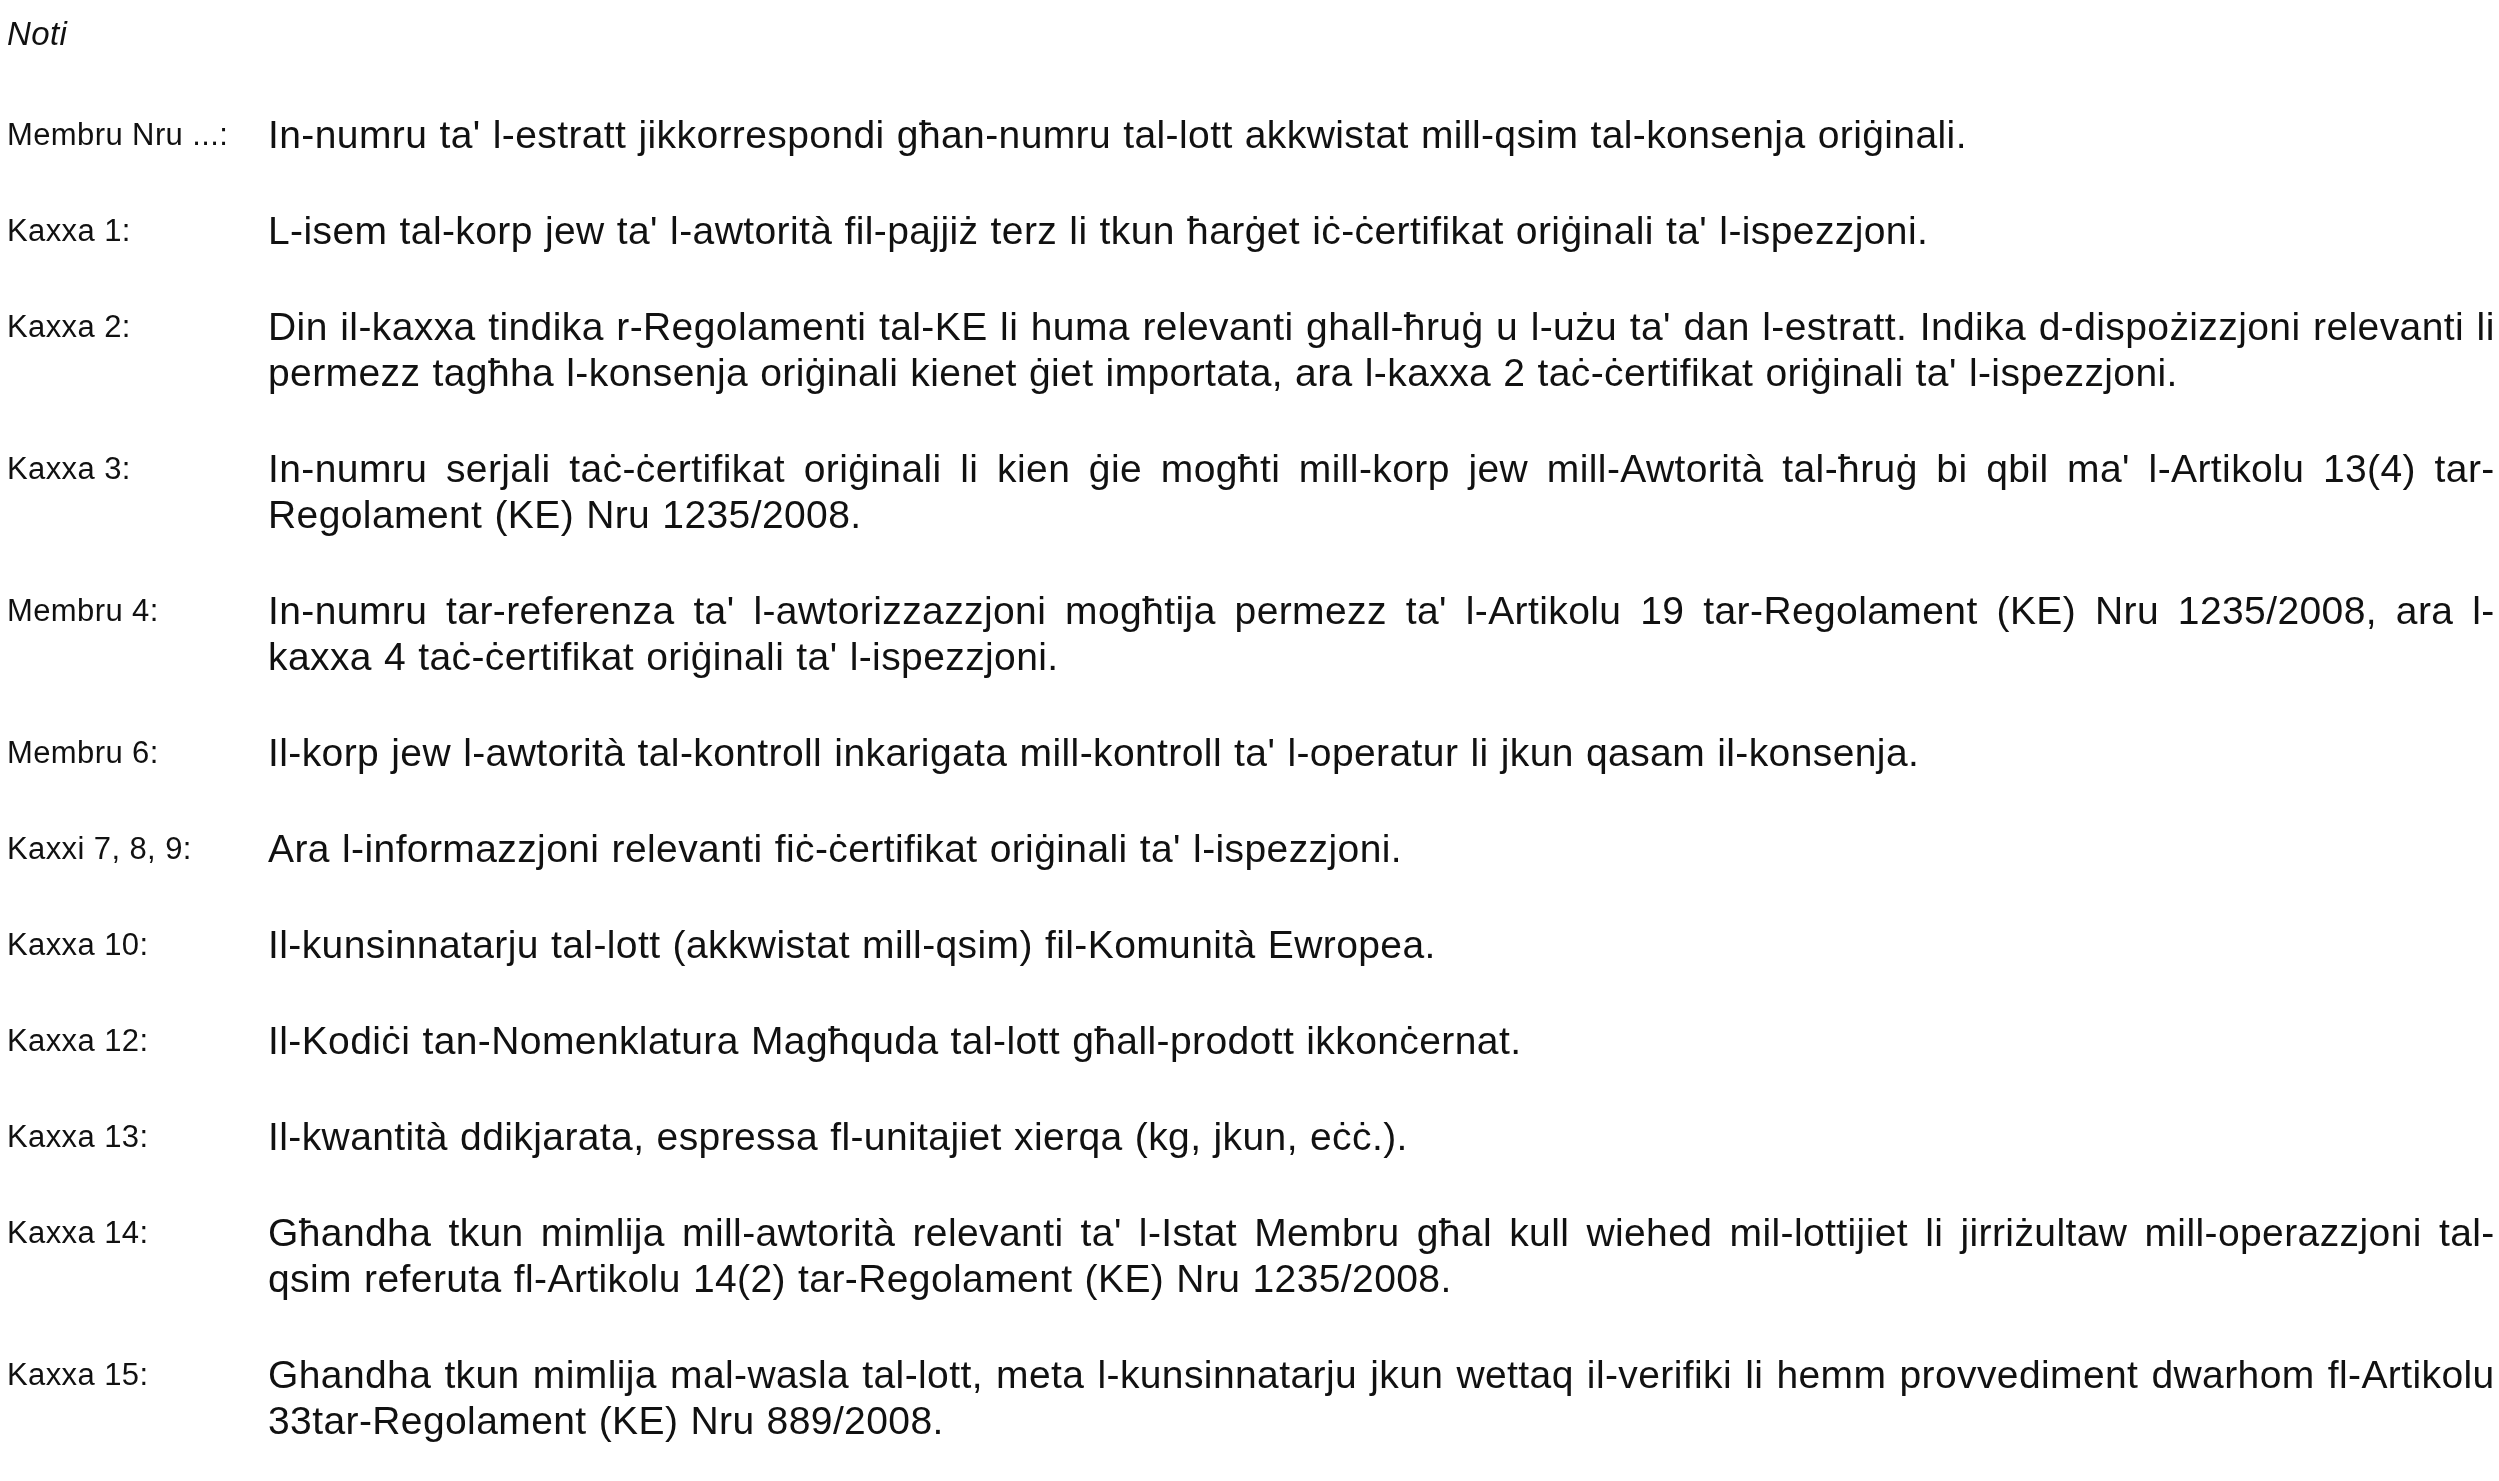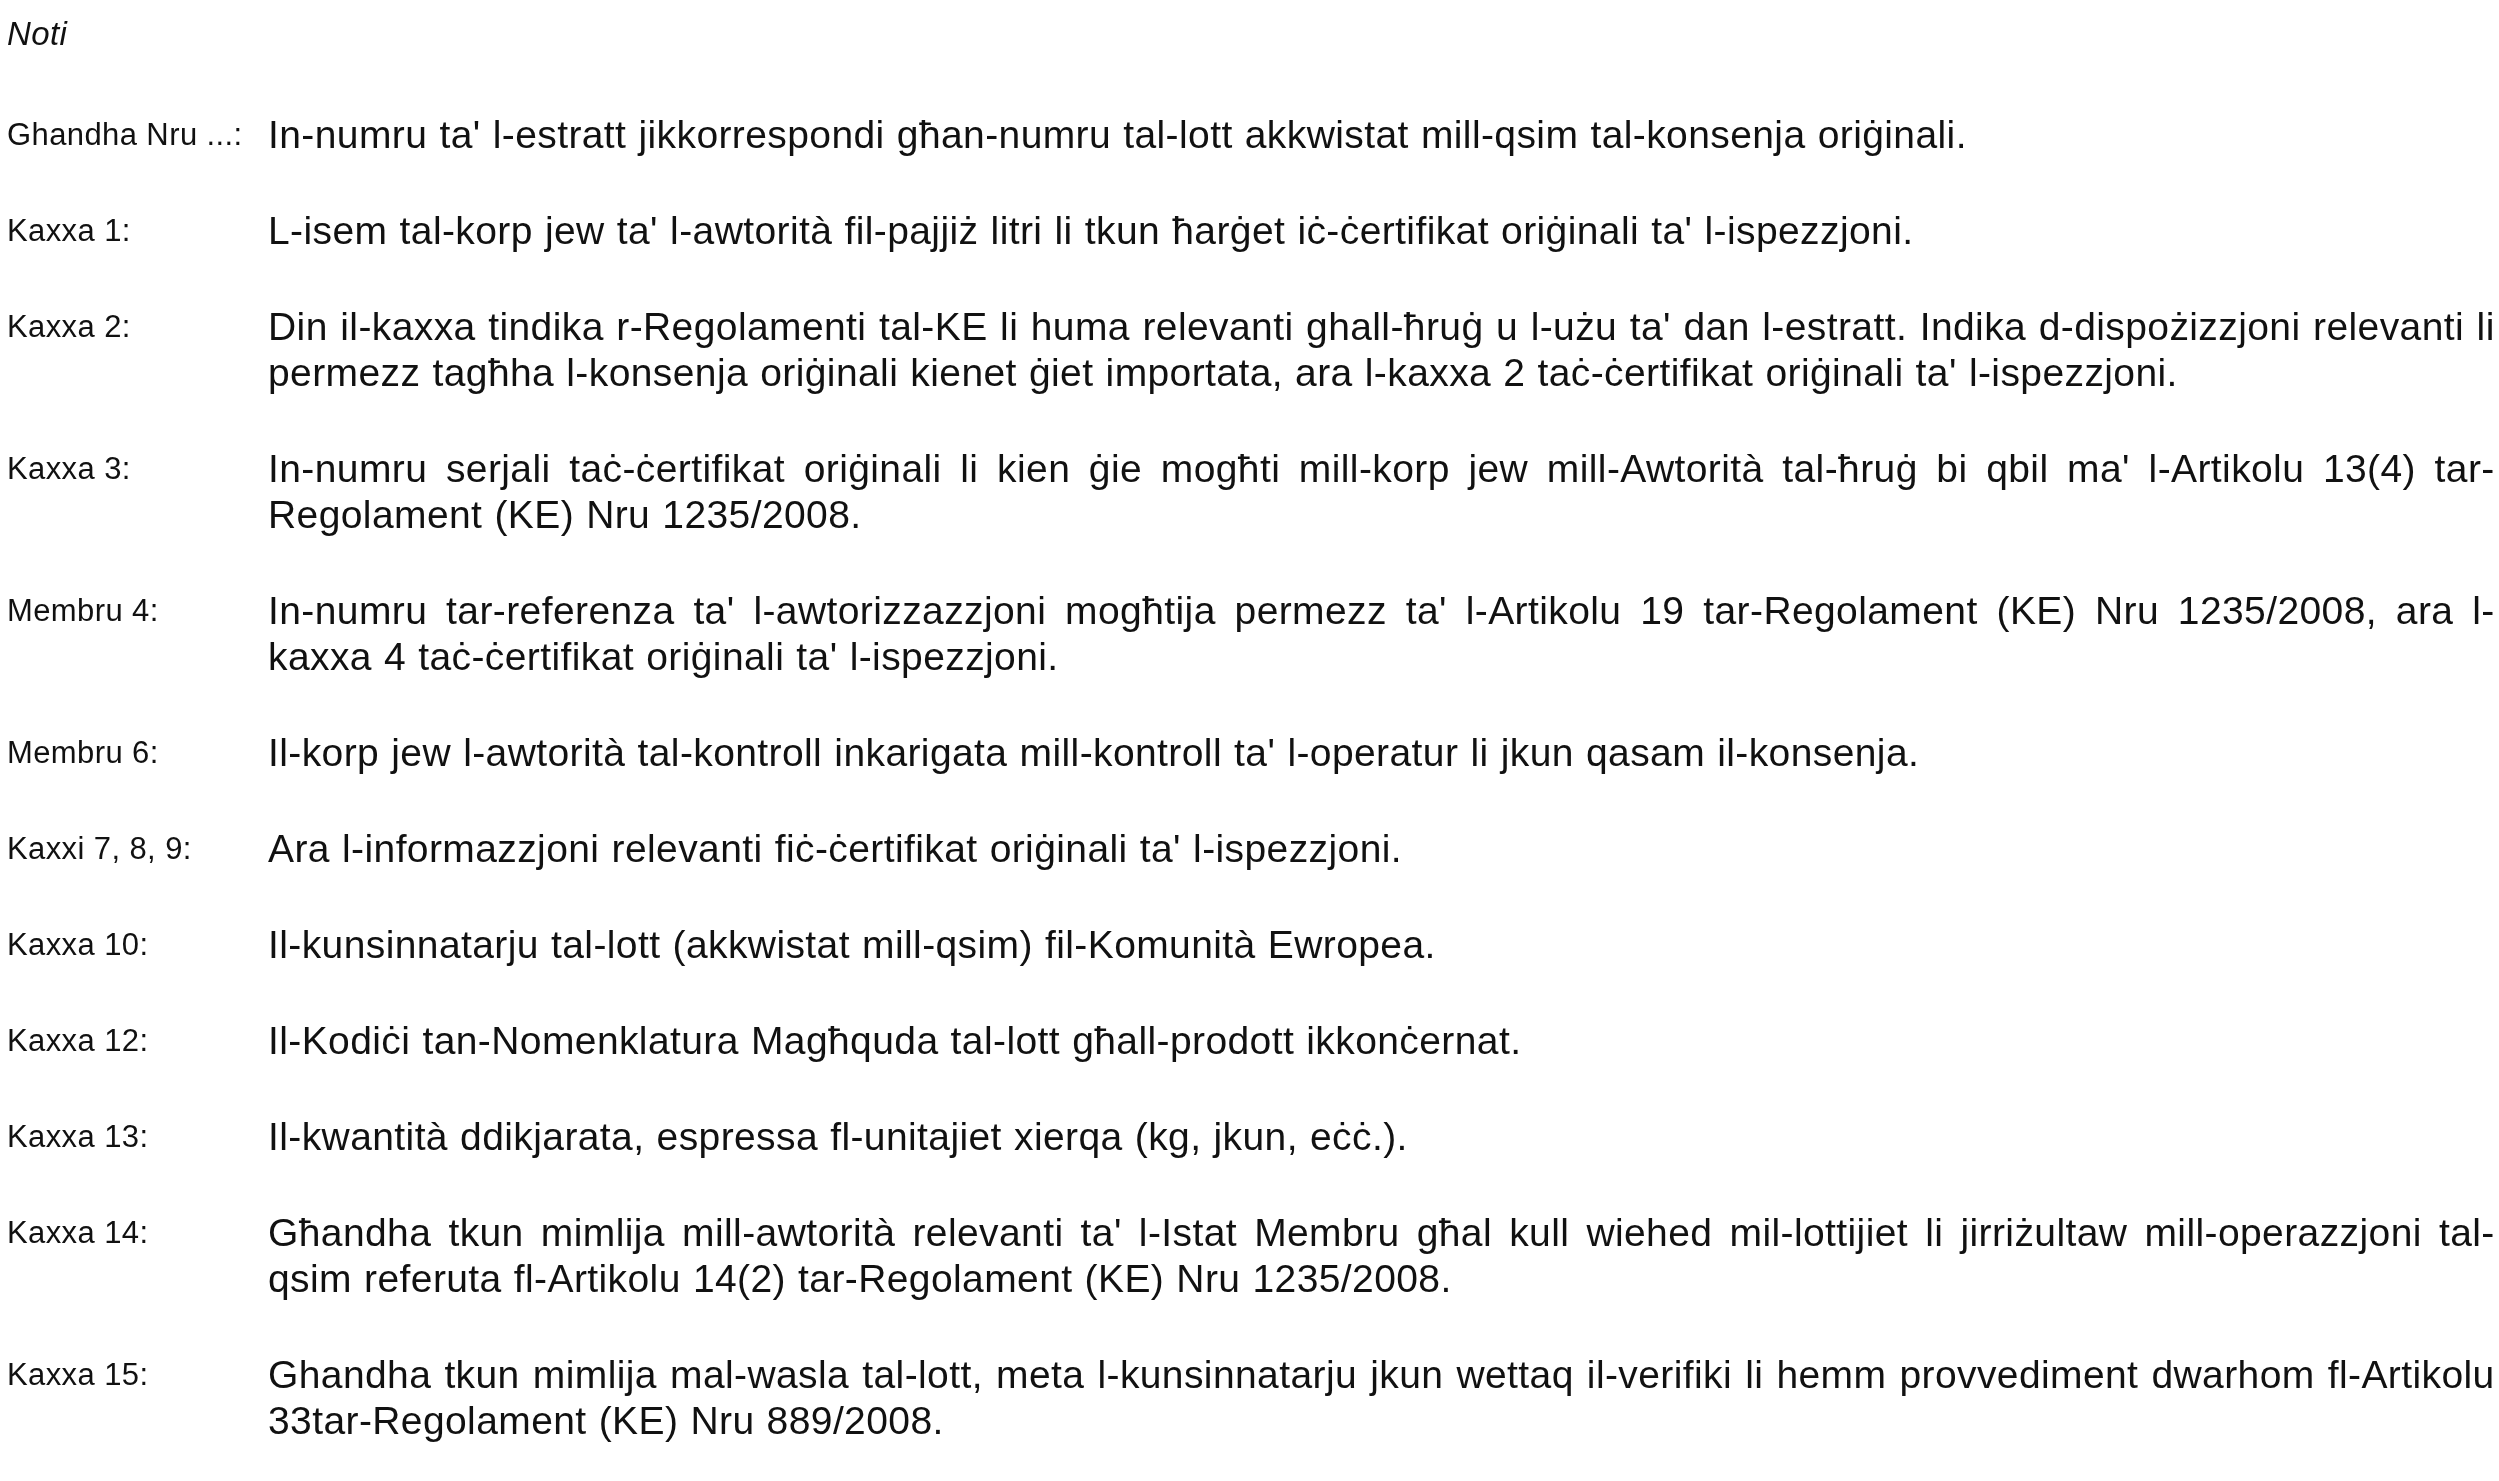--- a/index.html
+++ b/index.html
@@ -47,27 +47,27 @@
     text-align: justify;
   }
 </style>
 </head>
 <body>
 
 <div class="doc">
   <h1 class="doc-title">Noti</h1>
 
   <div class="note-row">
-    <div class="note-label">Ghandha Nru ...:</div>
+    <div class="note-label">Membru Nru ...:</div>
     <div class="note-text">In-numru ta' l-estratt jikkorrespondi għan-numru tal-lott akkwistat mill-qsim tal-konsenja oriġinali.</div>
   </div>
 
   <div class="note-row">
     <div class="note-label">Kaxxa 1:</div>
-    <div class="note-text">L-isem tal-korp jew ta' l-awtorità fil-pajjiż litri li tkun ħarġet iċ-ċertifikat oriġinali ta' l-ispezzjoni.</div>
+    <div class="note-text">L-isem tal-korp jew ta' l-awtorità fil-pajjiż terz li tkun ħarġet iċ-ċertifikat oriġinali ta' l-ispezzjoni.</div>
   </div>
 
   <div class="note-row">
     <div class="note-label">Kaxxa 2:</div>
     <div class="note-text">Din il-kaxxa tindika r-Regolamenti tal-KE li huma relevanti ghall-ħruġ u l-użu ta' dan l-estratt. Indika d-dispożizzjoni relevanti li permezz tagħha l-konsenja oriġinali kienet ġiet importata, ara l-kaxxa 2 taċ-ċertifikat oriġinali ta' l-ispezzjoni.</div>
   </div>
 
   <div class="note-row">
     <div class="note-label">Kaxxa 3:</div>
     <div class="note-text">In-numru serjali taċ-ċertifikat oriġinali li kien ġie mogħti mill-korp jew mill-Awtorità tal-ħruġ bi qbil ma' l-Artikolu 13(4) tar-Regolament (KE) Nru 1235/2008.</div>

